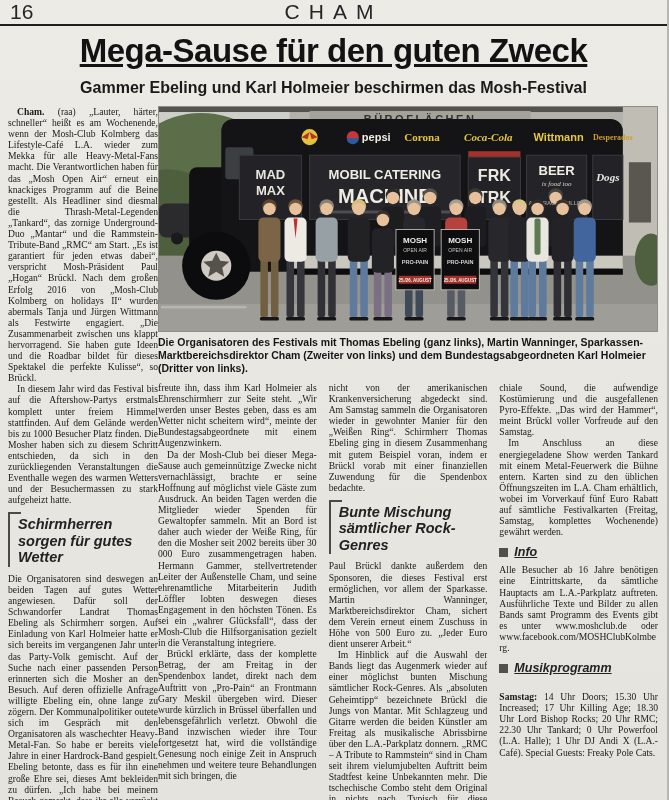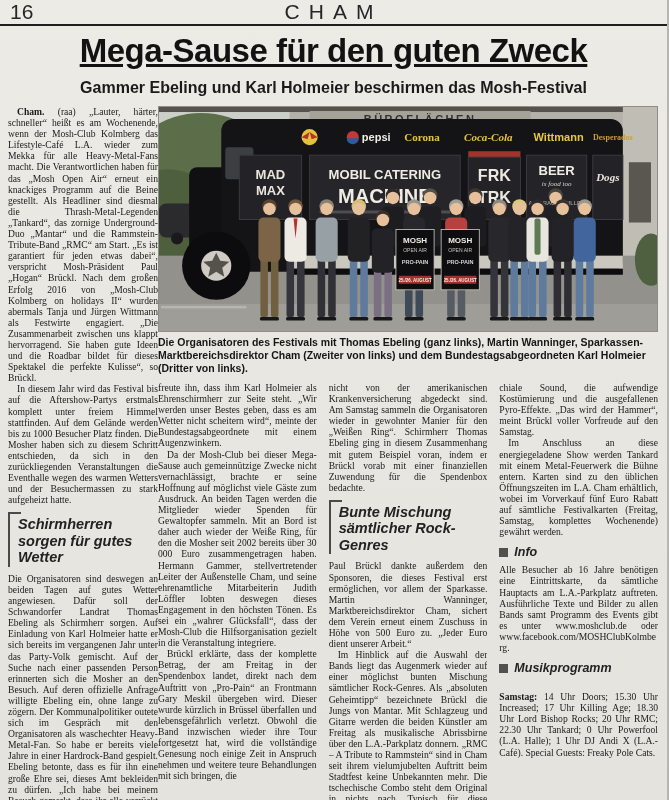--- a/index.html
+++ b/index.html
@@ -29,21 +29,21 @@
 
   
   .body p{margin:0;font-size:9.6px;line-height:11.1px;text-align:justify;
           text-indent:9px;overflow-wrap:break-word;hyphens:none;color:#1b1b1b;}
   .body p.noind{text-indent:0;}
   .b{font-weight:700;}
   .subhead{font:700 italic 14.5px/16.5px "Liberation Sans",sans-serif;color:#222;
            margin:9px 0 6px;padding:2px 0 1px 8px;border-left:2px solid #4a4a48;position:relative;}
   .subhead::before{content:"";position:absolute;left:-2px;top:-2px;width:13px;height:2px;background:#4a4a48;}
   .sechead{display:flex;align-items:center;gap:6px;margin:8px 0 5px;
-           font:700 italic 12.5px/14px "Liberation Sans",sans-serif;color:#222;}
+           font:700 italic 12.5px/14px "Liberation Sans",sans-serif;color:#222;text-decoration:underline;}
   .sq{width:9px;height:9px;background:#50504c;flex:none;}
   .gap{height:11px;}
 
   
   .photowrap{height:224px;flex:none;border:1px solid #8f8d86;background:#7dd3fc;}
   .photowrap svg{display:block;width:100%;height:100%;}
   .caption{flex:none;margin:4px 0 7px;font:700 10.5px/13px "Liberation Sans",sans-serif;color:#161616;}
 </style>
 </head>
 <body>

